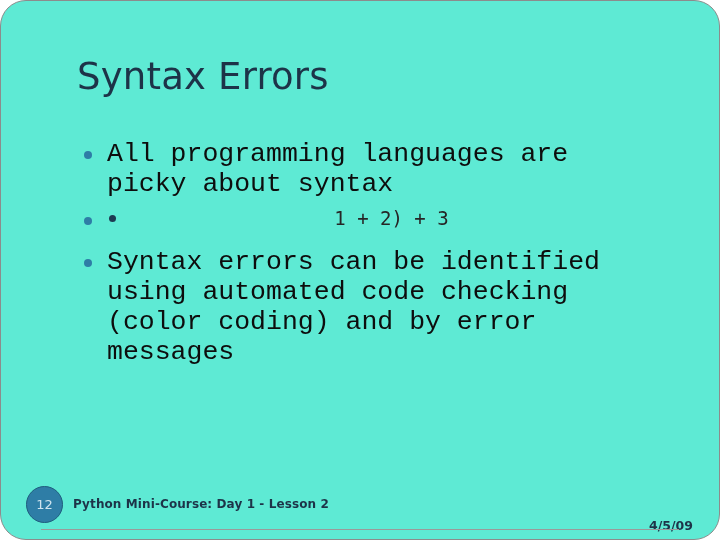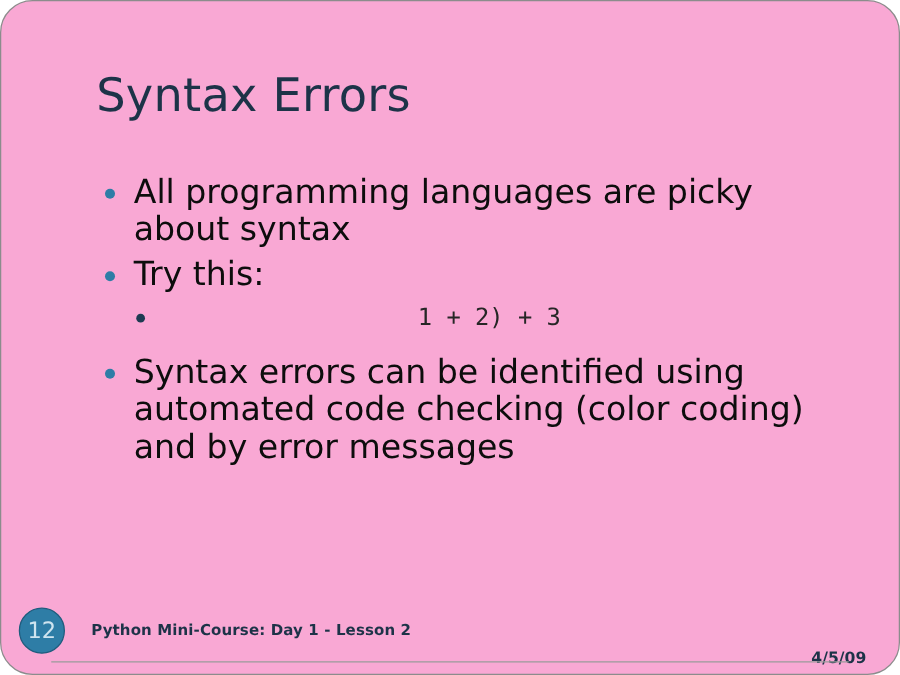--- a/index.html
+++ b/index.html
@@ -12,21 +12,21 @@
     height: 540px;
     font-family: "DejaVu Sans", sans-serif;
     overflow: hidden;
   }
 
   .slide {
     position: relative;
     box-sizing: border-box;
     width: 720px;
     height: 540px;
-    background: #f9a8d4;
+    background: #5eead4;
     border: 1px solid #8c8c8c;
     border-radius: 26px;
     overflow: hidden;
   }
 
   
   .slide-title {
     position: absolute;
     left: 76px;
     top: 54px;
@@ -47,20 +47,21 @@
     width: 576px;
   }
 
   .bullet-l1 {
     position: relative;
     padding-left: 30px;
     margin: 0 0 6px 0;
     font-size: 26.5px;
     line-height: 30px;
     color: #0d0d0d;
+    font-family: Liberation Mono, monospace;
   }
   .bullet-l1 .dot {
     position: absolute;
     left: 7px;
     top: 12px;
     width: 8px;
     height: 8px;
     border-radius: 50%;
     background: #2e7da6;
   }
@@ -83,30 +84,30 @@
     height: 7px;
     border-radius: 50%;
     background: #1d3b52;
   }
 
   .gap-before { margin-top: 16px; }
 
   
   .page-circle {
     position: absolute;
-    left: 14px;
+    left: 25px;
     top: 485px;
     width: 37px;
     height: 37px;
     border-radius: 50%;
     background: #2e7da6;
     border: 1px solid #1f5c7d;
     box-sizing: border-box;
     color: #cfe4ef;
-    font-size: 18px;
+    font-size: 13px;
     line-height: 35px;
     text-align: center;
     font-weight: 400;
   }
 
   .footer-text {
     position: absolute;
     left: 72px;
     top: 495px;
     font-size: 12px;
@@ -146,21 +147,20 @@
 
   <div class="body-area">
 
     <div class="bullet-l1">
       <span class="dot"></span>
       <span>All programming languages are picky about syntax</span>
     </div>
 
     <div class="bullet-l1">
       <span class="dot"></span>
-      <span>Try this:</span>
     </div>
 
     <div class="bullet-l2">
       <span class="dot"></span>
       <span>1 + 2) + 3</span>
     </div>
 
     <div class="bullet-l1 gap-before">
       <span class="dot"></span>
       <span>Syntax errors can be identified using automated code checking (color coding) and by error messages</span>

